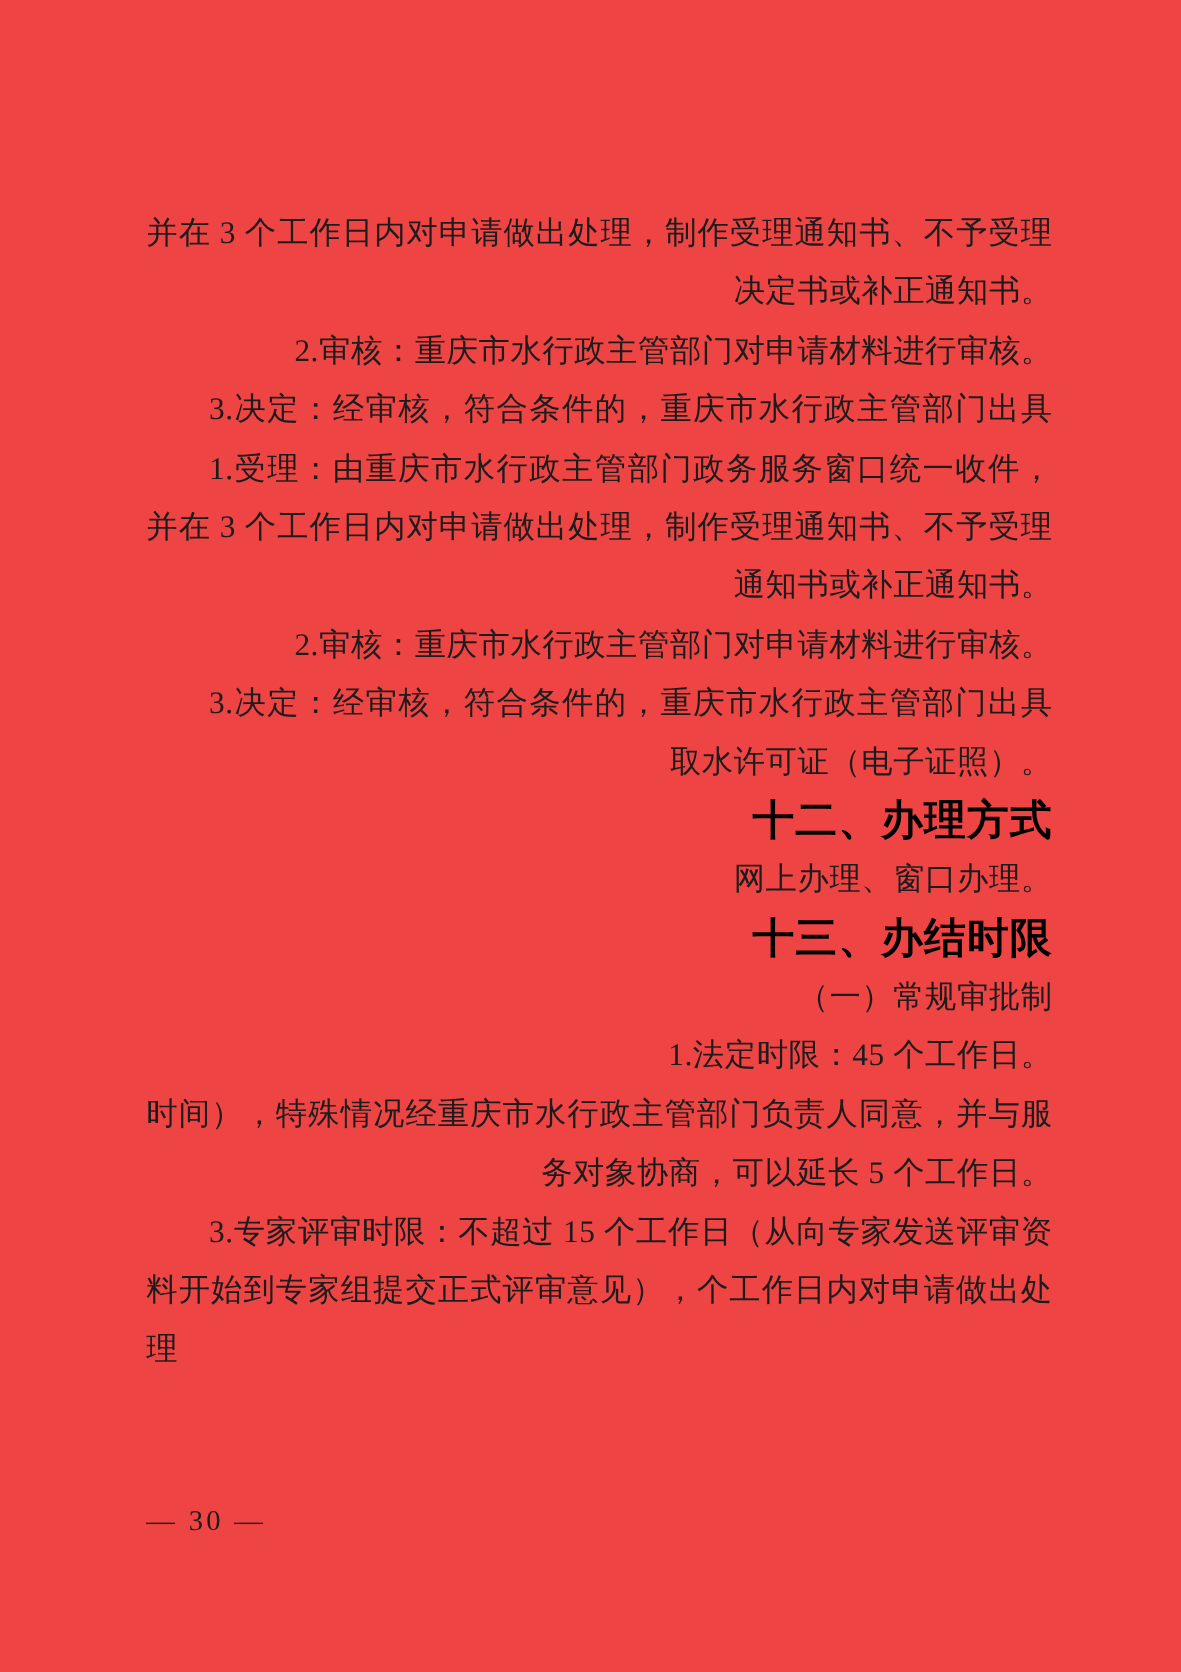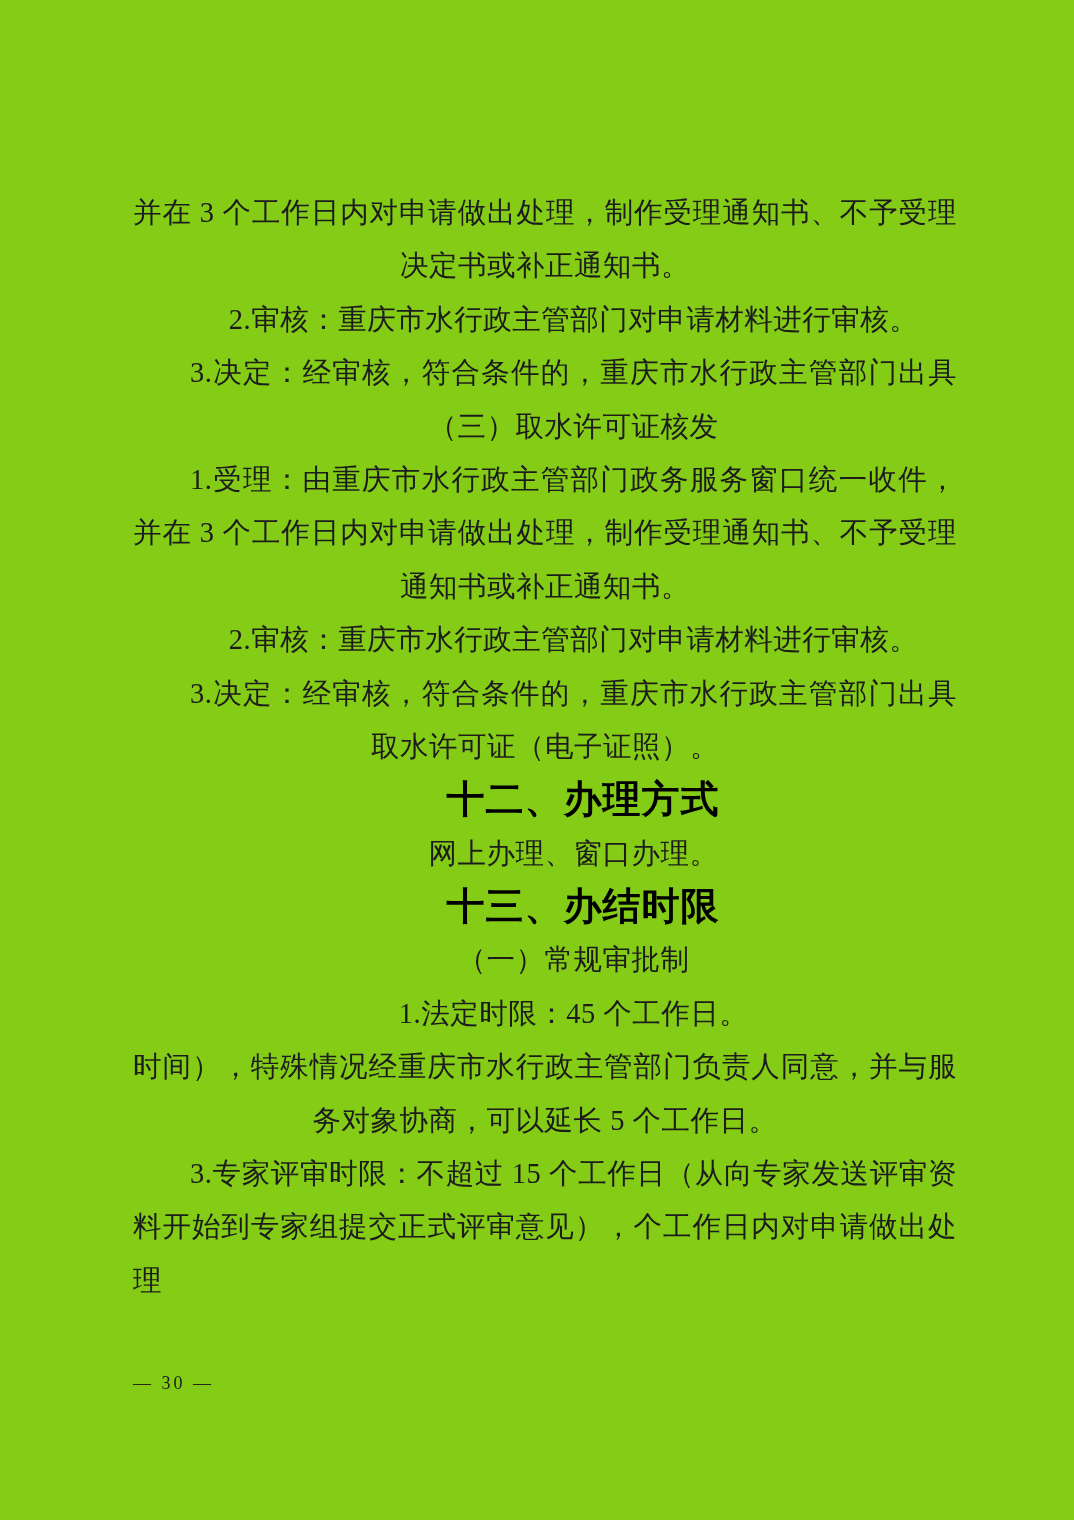--- a/index.html
+++ b/index.html
@@ -4,36 +4,36 @@
 <style>
   html, body {
     margin: 0;
     padding: 0;
     background: #ffffff;
   }
   .page {
     position: relative;
     width: 1074px;
     height: 1520px;
-    background: #84cc16;
+    background: #ef4444;
     overflow: hidden;
     font-family: "Liberation Serif", "DejaVu Serif", serif;
     color: #1c1c1c;
   }
   .text-block {
     position: absolute;
     left: 133px;
     top: 186px;
     width: 824px;
   }
   .ln {
     font-size: 28.5px;
     line-height: 53.4px;
     height: 53.4px;
-    text-align: center;
+    text-align: right;
     letter-spacing: 0.5px;
   }
   
   .st {
     text-align: justify;
     text-align-last: justify;
   }
   
   .ind {
     text-indent: 2em;
@@ -43,37 +43,36 @@
     font-family: "Liberation Sans", "DejaVu Sans", sans-serif;
     font-weight: 700;
     font-size: 38px;
     color: #000000;
     letter-spacing: 1px;
   }
   .footer {
     position: absolute;
     left: 133px;
     top: 1368px;
-    font-size: 18px;
+    font-size: 26px;
     line-height: 30px;
     color: #1c1c1c;
     letter-spacing: 3px;
     font-family: "Liberation Serif", "DejaVu Serif", serif;
   }
 </style>
 </head>
 <body>
 
 <div class="page">
   <div class="text-block">
     <div class="ln st">并在 3 个工作日内对申请做出处理，制作受理通知书、不予受理</div>
     <div class="ln">决定书或补正通知书。</div>
     <div class="ln ind">2.审核：重庆市水行政主管部门对申请材料进行审核。</div>
     <div class="ln ind st">3.决定：经审核，符合条件的，重庆市水行政主管部门出具</div>
-    <div class="ln ind">（三）取水许可证核发</div>
     <div class="ln ind st">1.受理：由重庆市水行政主管部门政务服务窗口统一收件，</div>
     <div class="ln st">并在 3 个工作日内对申请做出处理，制作受理通知书、不予受理</div>
     <div class="ln">通知书或补正通知书。</div>
     <div class="ln ind">2.审核：重庆市水行政主管部门对申请材料进行审核。</div>
     <div class="ln ind st">3.决定：经审核，符合条件的，重庆市水行政主管部门出具</div>
     <div class="ln">取水许可证（电子证照）。</div>
     <div class="ln ind head">十二、办理方式</div>
     <div class="ln ind">网上办理、窗口办理。</div>
     <div class="ln ind head">十三、办结时限</div>
     <div class="ln ind">（一）常规审批制</div>

